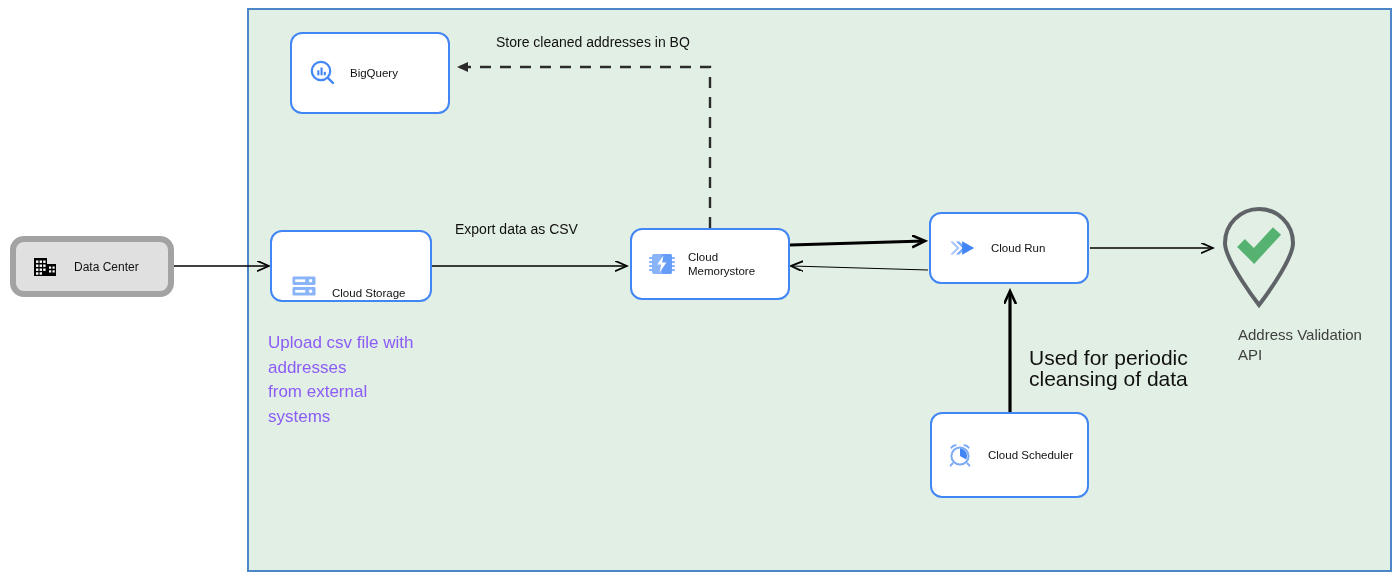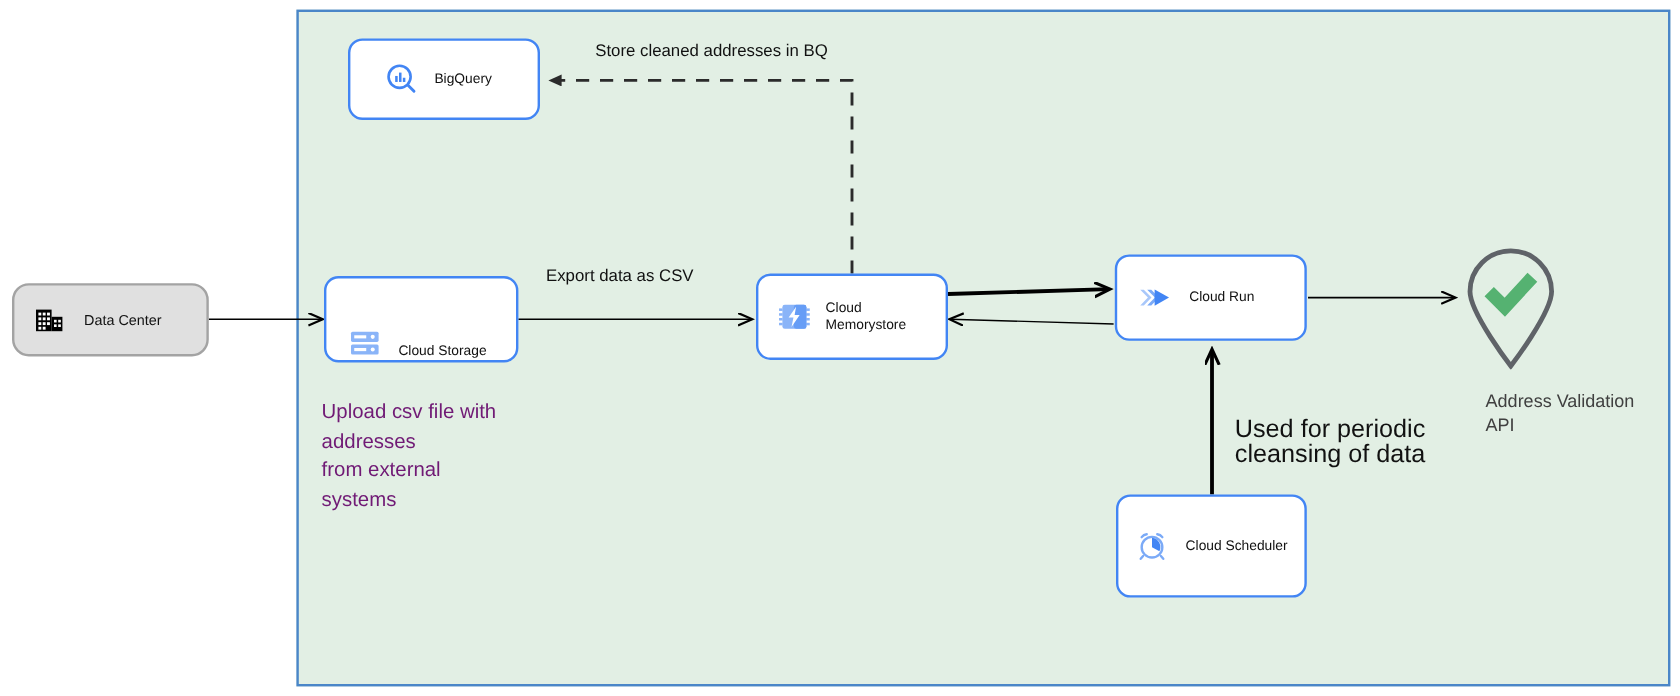--- a/index.html
+++ b/index.html
@@ -27,40 +27,40 @@
     position:absolute;
     box-sizing:border-box;
     display:flex;
     align-items:center;
     background:#ffffff;
     border:2px solid #4285F4;
     border-radius:12px;
   }
   .node.onprem{
     background:#E0E0E0;
-    border:2px solid #a3a3a3;
+    border:6px solid #a3a3a3;
     border-radius:14px;
   }
   .node .ico{
     flex:0 0 auto;
     display:flex;align-items:center;justify-content:center;
   }
   .node .lbl{
     font-size:11.5px;
     color:#111111;
     line-height:14px;
     white-space:pre-line;
   }
   .node.onprem .lbl{font-size:12px;}
 
   
   .caption{
     position:absolute;
     font-size:17px;
-    color:#701a75;
+    color:#8b5cf6;
     line-height:24.5px;
     white-space:pre-line;
   }
   .edge-label{
     position:absolute;
     font-size:14px;
     color:#111111;
     line-height:22px;
     white-space:pre-line;
   }
@@ -143,21 +143,21 @@
           <rect x="17" y="12.5" width="2.2" height="2.2"></rect>
             <rect x="20.5" y="12.5" width="2.2" height="2.2"></rect>
           <rect x="17" y="16.3" width="2.2" height="2.2"></rect>
             <rect x="20.5" y="16.3" width="2.2" height="2.2"></rect>
         </g>
       </svg>
     </span>
     <span class="lbl">Data Center</span>
   </div>
 
-  <div class="node" style="left:290px;top:32px;width:160px;height:68px;padding-left:28px;gap:12px;">
+  <div class="node" style="left:290px;top:32px;width:160px;height:82px;padding-left:16px;gap:12px;">
     <span class="ico">
       <svg width="30" height="30" viewBox="0 0 30 30">
         <circle cx="13" cy="13" r="9.2" fill="none" stroke="#4285F4" stroke-width="2.2"></circle>
         <rect x="9.3" y="12.3" width="2.1" height="5" fill="#4285F4"></rect>
         <rect x="12.5" y="9.5" width="2.1" height="7.8" fill="#4285F4"></rect>
         <rect x="15.7" y="13.8" width="2.1" height="3.5" fill="#4285F4"></rect>
         <line x1="19.8" y1="19.8" x2="25" y2="25" stroke="#4285F4" stroke-width="2.4" stroke-linecap="round"></line>
       </svg>
     </span>
     <span class="lbl">BigQuery</span>

